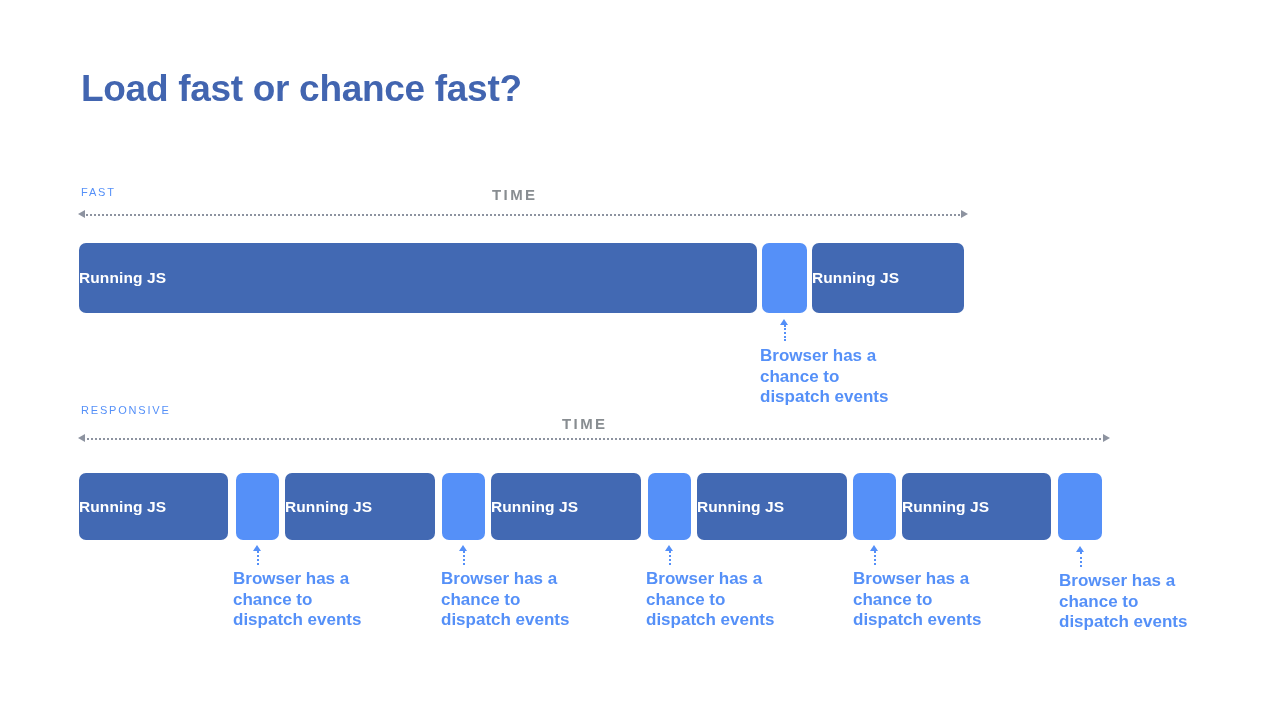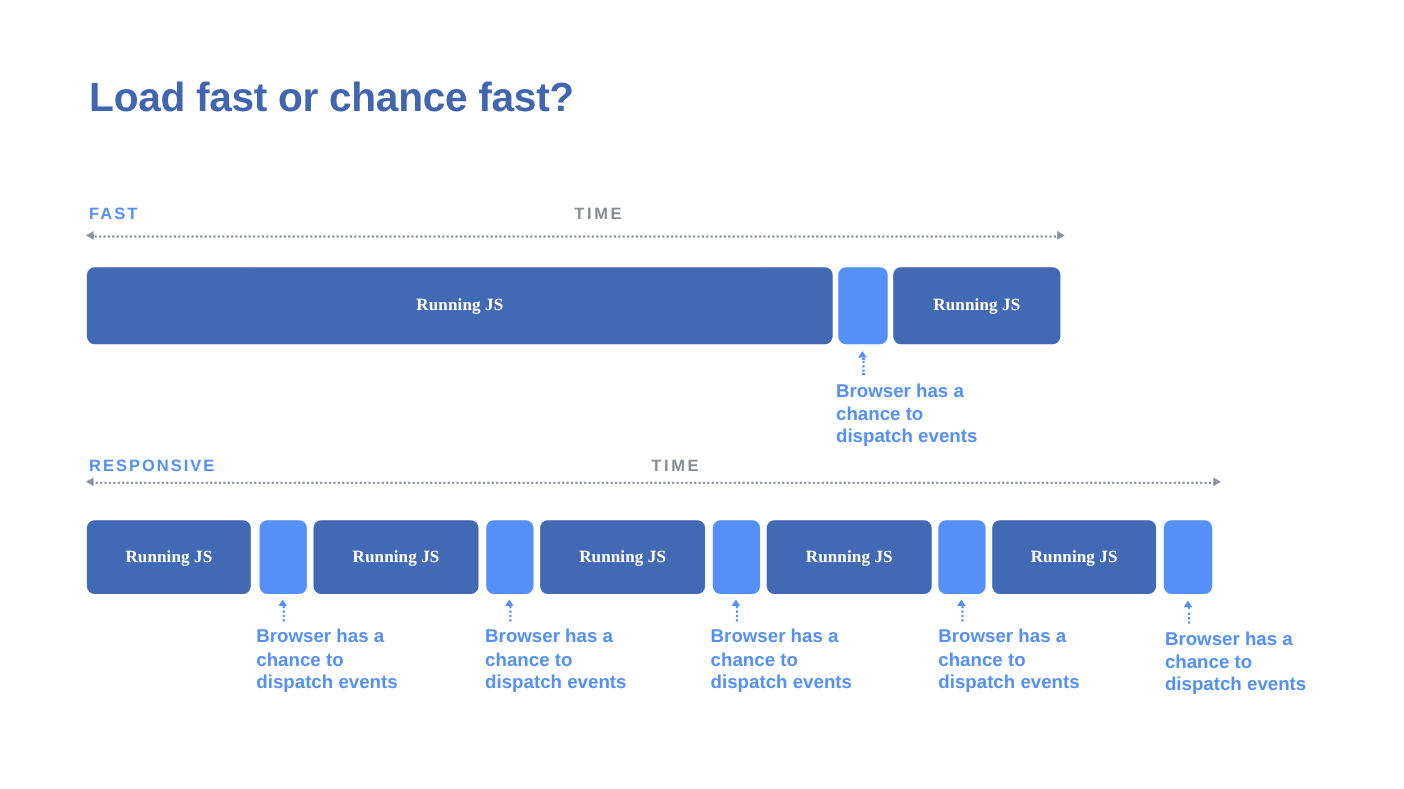--- a/index.html
+++ b/index.html
@@ -28,35 +28,34 @@
     font-size: 37px;
     font-weight: bold;
     color: #4265b0;
     letter-spacing: -0.3px;
     white-space: nowrap;
   }
 
   
   .section-label {
     position: absolute;
-    font-size: 15px;
-    font-weight: bold;
+    font-size: 11px;
+    font-weight: normal;
     letter-spacing: 1.8px;
     white-space: nowrap;
   }
   .section-label.fast   { color: #5590f8; }
   .section-label.resp   { color: #5590f8; }
   .time-label {
     position: absolute;
     font-size: 15px;
     font-weight: bold;
     letter-spacing: 2.4px;
     color: #888d91;
     white-space: nowrap;
-    margin-left: 30px;
   }
 
   
   .axis {
     position: absolute;
     height: 9px;
   }
   .axis .axis-line {
     position: absolute;
     left: 5px;
@@ -83,23 +82,21 @@
     border-bottom: 4.5px solid transparent;
     border-left: 7px solid #8d93a0;
   }
 
   
   .block {
     position: absolute;
     border-radius: 7px;
     display: flex;
     align-items: center;
-    justify-content: center;
     box-sizing: border-box;
-    font-family: Liberation Serif, serif;
   }
   .block.dark  { background: #4269b3; }
   .block.light { background: #5590f8; }
   .block-label {
     color: #ffffff;
     font-size: 15.5px;
     font-weight: bold;
     letter-spacing: 0.1px;
     white-space: nowrap;
   }
@@ -170,21 +167,21 @@
       <span class="head"></span>
       <span class="stem"></span>
     </div>
     <div class="callout-text" style="left:760px; top:346px;">Browser has a
 chance to
 dispatch events</div>
   </div>
 
   <div>
 
-    <div class="section-label resp" style="left:81px; top:415px;">RESPONSIVE</div>
+    <div class="section-label resp" style="left:81px; top:404px;">RESPONSIVE</div>
 
     <div class="time-label" style="left:562px; top:415px;">TIME</div>
 
     <div class="axis" style="left:78px; top:434px; width:1032px;">
       <span class="arrow-left"></span>
       <span class="axis-line"></span>
       <span class="arrow-right"></span>
     </div>
 
     <div class="block dark" style="left:79px; top:473px; width:149px; height:67px;">

